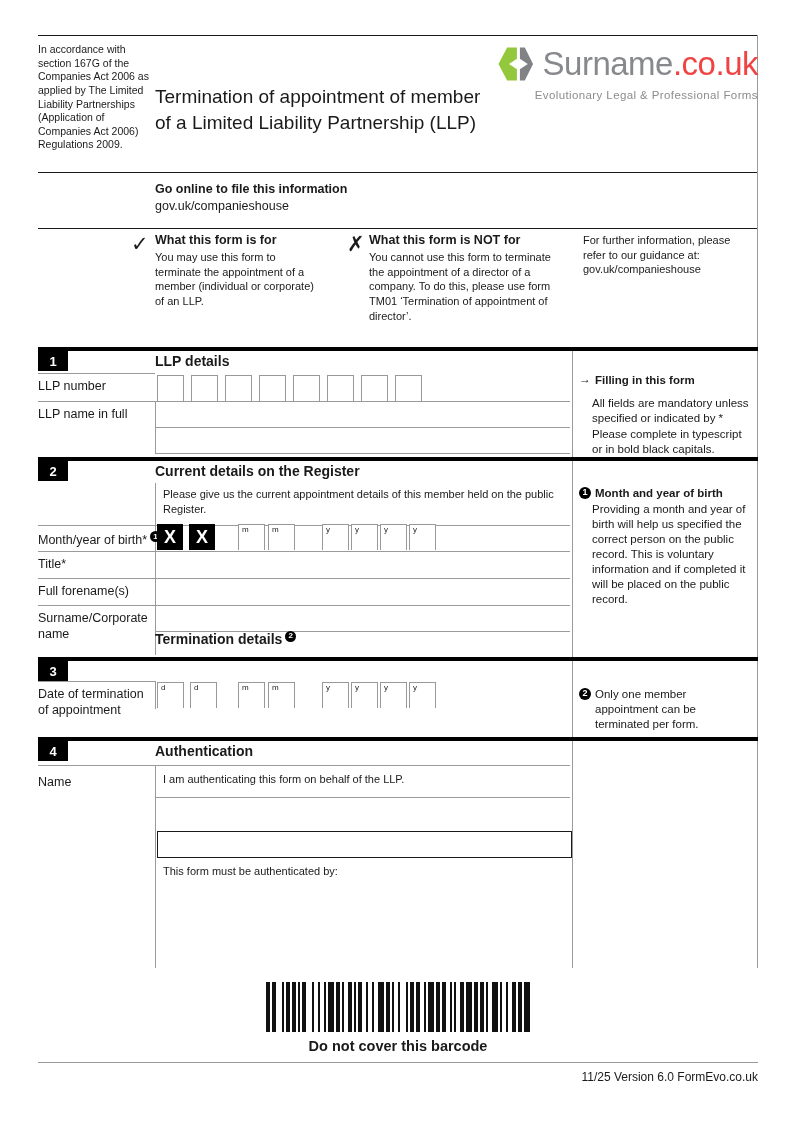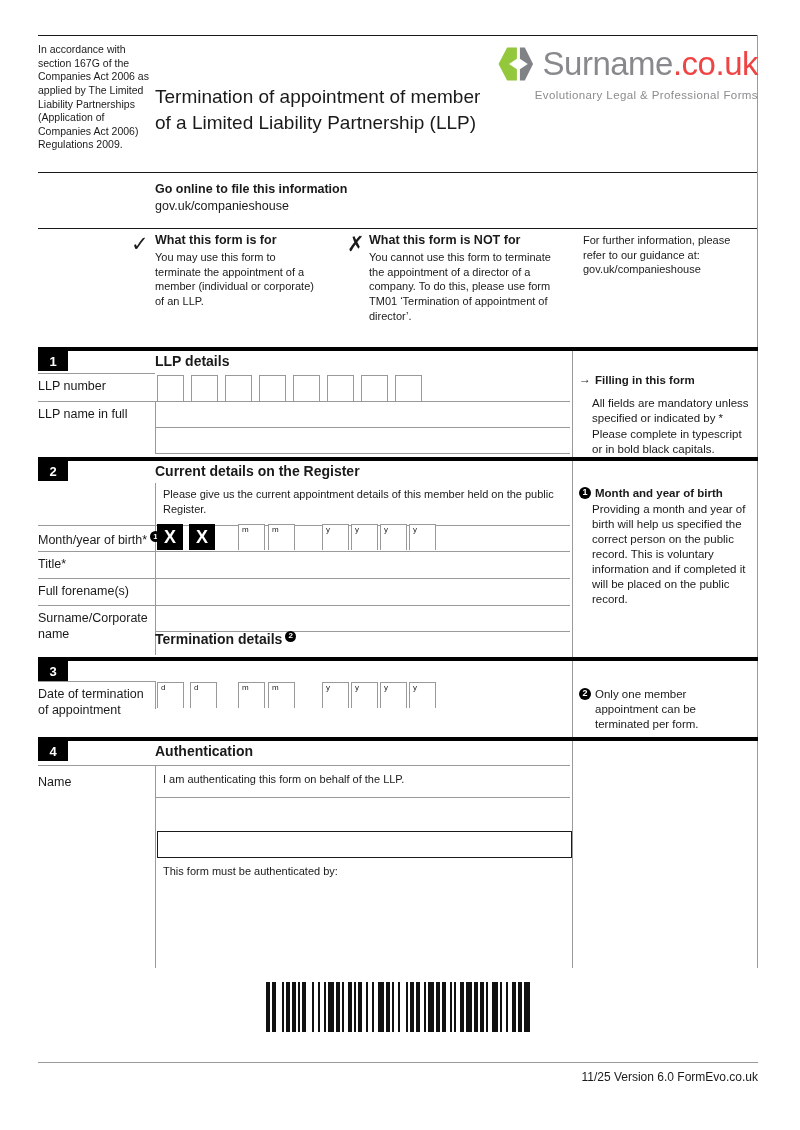--- a/index.html
+++ b/index.html
@@ -313,17 +313,18 @@
       <span style="display:inline-block;width:2px;background:#111;"></span>
       <span style="display:inline-block;width:4px;background:transparent;"></span>
       <span style="display:inline-block;width:2px;background:#111;"></span>
       <span style="display:inline-block;width:4px;background:transparent;"></span>
       <span style="display:inline-block;width:4px;background:#111;"></span>
       <span style="display:inline-block;width:2px;background:transparent;"></span>
       <span style="display:inline-block;width:4px;background:#111;"></span>
       <span style="display:inline-block;width:2px;background:transparent;"></span>
       <span style="display:inline-block;width:6px;background:#111;"></span>
     </div>
+  <div class="abs b" style="left:38px;top:1038px;width:720px;text-align:center;font-size:14.5px;">Do not cover this barcode</div>
 
   <div class="hl" style="left:38px;top:1062px;width:720px;"></div>
   <div class="abs" style="left:38px;top:1070px;width:720px;text-align:right;font-size:12px;">11/25 Version 6.0 FormEvo.co.uk</div>
 
 </div>
 
 </body></html>

